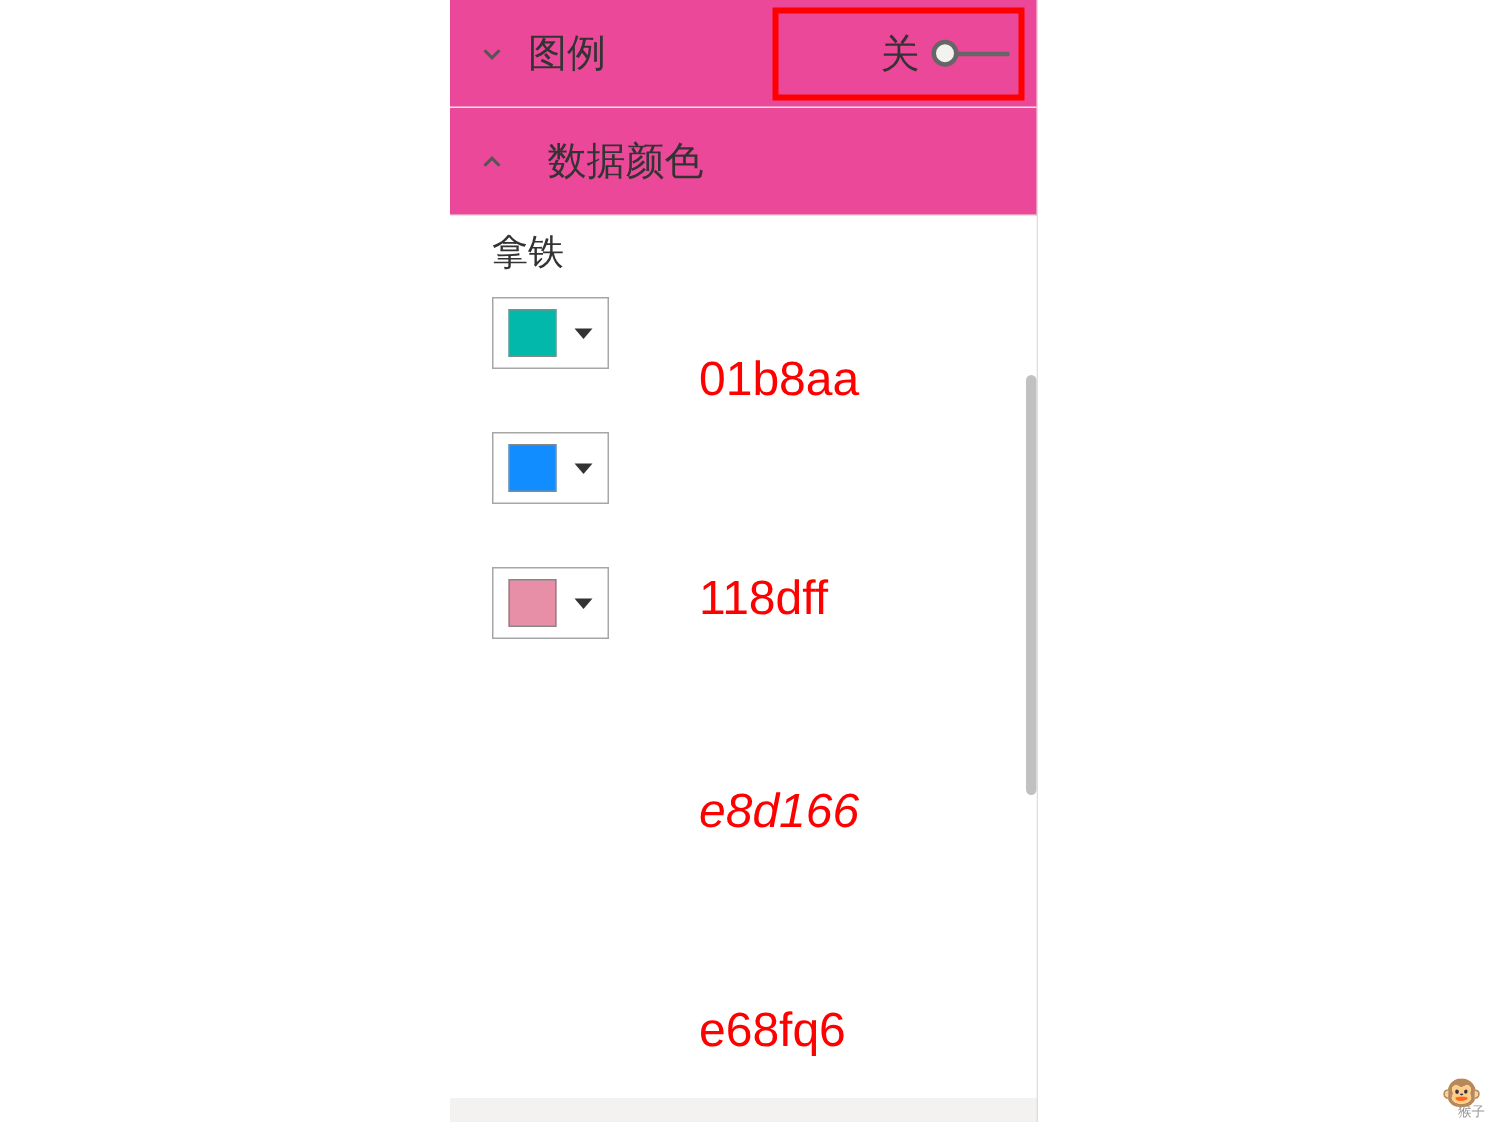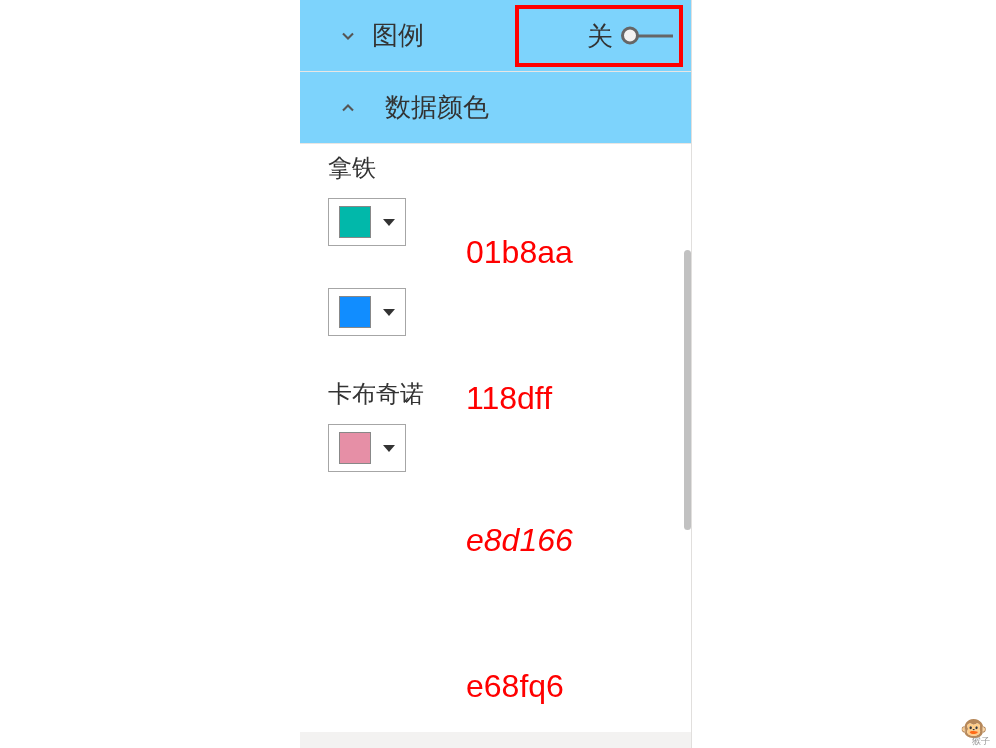--- a/index.html
+++ b/index.html
@@ -20,22 +20,22 @@
       left: 300px;
       top: 0;
       width: 392px;
       height: 748px;
       background: #f3f2f1;
       border-right: 1px solid #e1dfdd;
     }
     .section-header {
       display: flex;
       align-items: center;
-      padding: 18px 36px;
-      background: #7dd3fc;
+      padding: 18px 16px;
+      background: #ec4899;
       position: relative;
     }
     .section-header.legend {
       border-bottom: 1px solid #e8e6e4;
     }
     .section-header.datacolors {
       border-bottom: 1px solid #e8e6e4;
       gap: 13px;
     }
     .chevron {
@@ -213,21 +213,20 @@
 
     <div class="color-item">
       <div class="color-picker">
         <div class="color-swatch" style="background:#118dff"></div>
         <div class="dropdown-caret"></div>
       </div>
     </div>
 
 
     <div class="color-item">
-      <span class="color-item-label">卡布奇诺</span>
       <div class="color-picker">
         <div class="color-swatch" style="background:#e68fa6"></div>
         <div class="dropdown-caret"></div>
       </div>
     </div>
 
   </div>
 
   <div class="scrollbar-track">
     <div class="scrollbar-thumb"></div>

